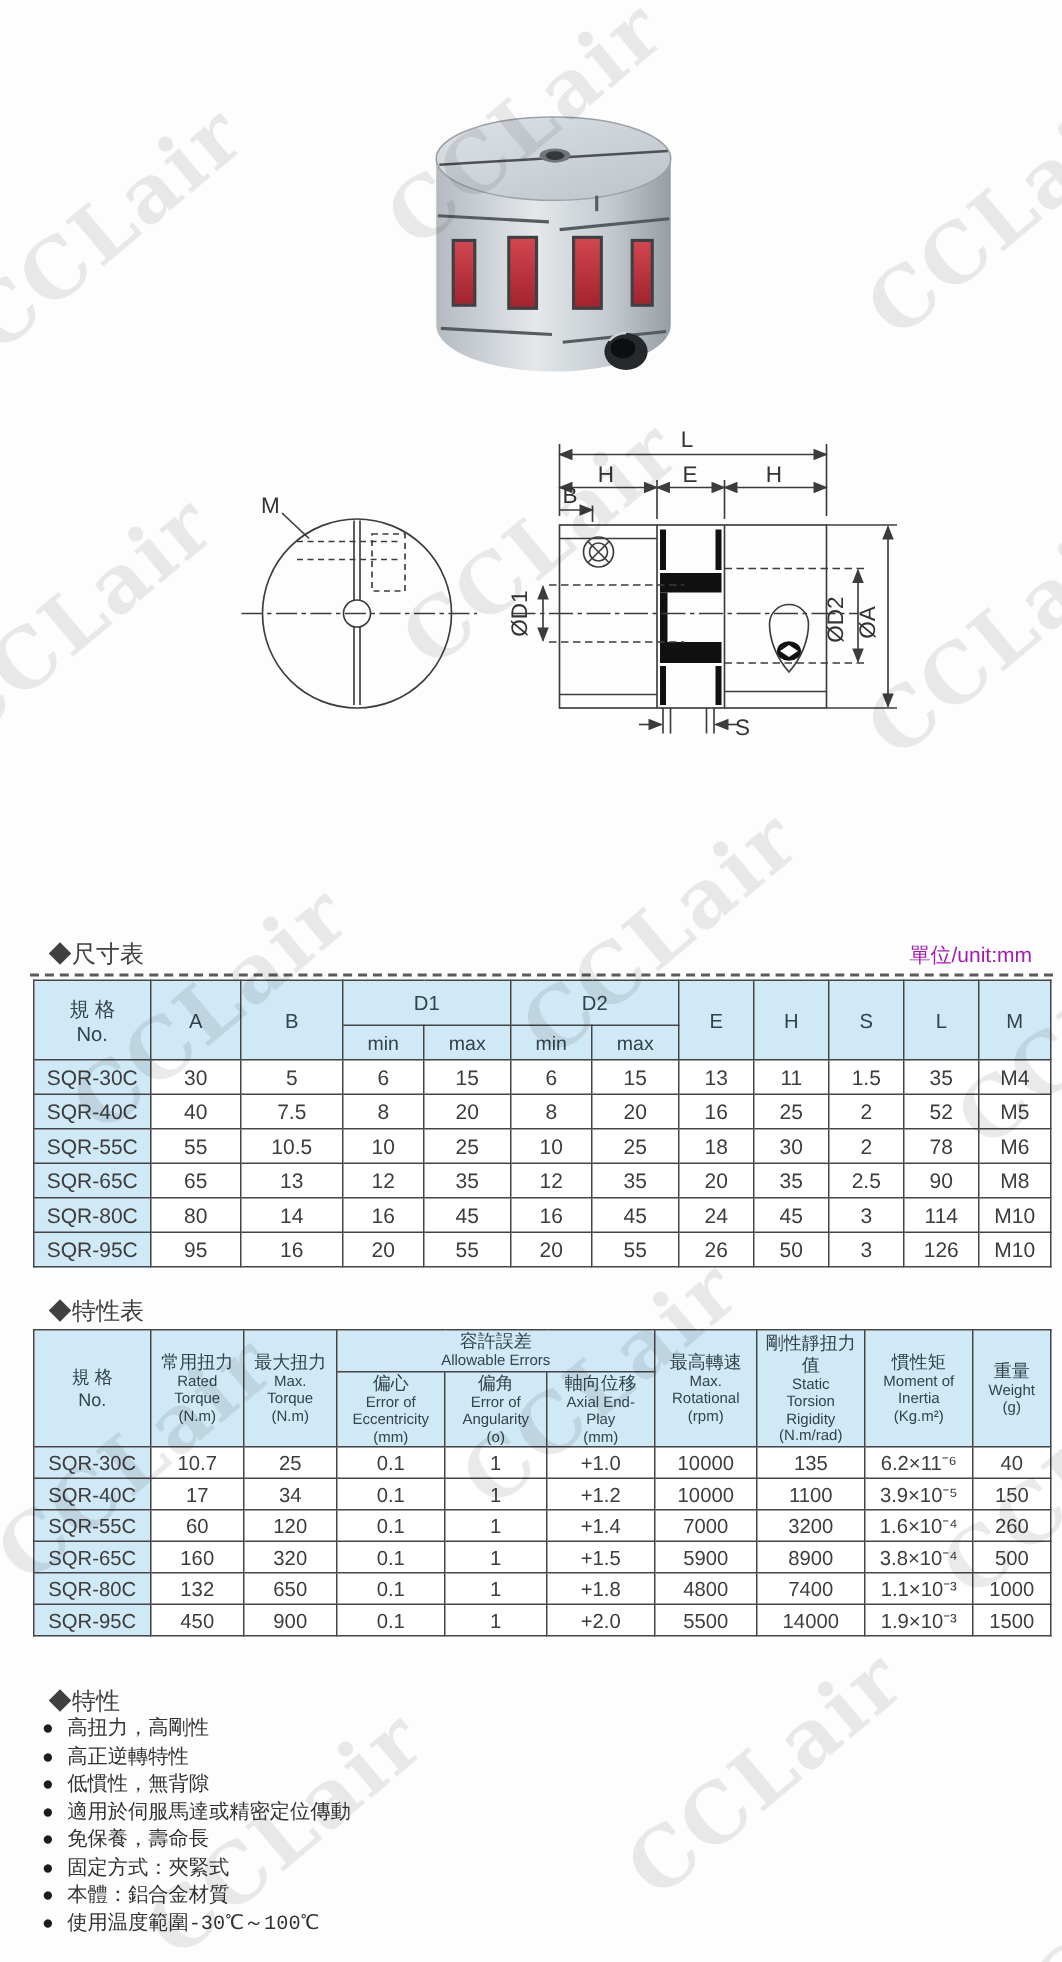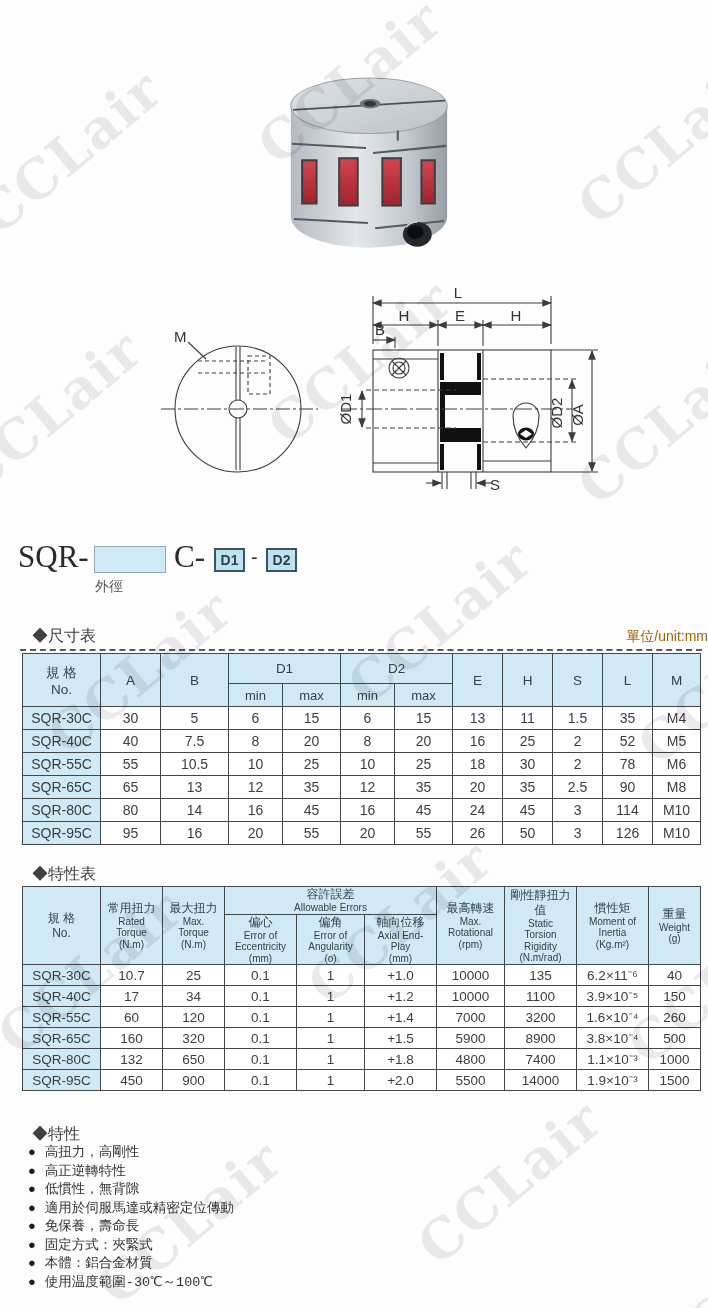--- a/index.html
+++ b/index.html
@@ -37,21 +37,21 @@
   .d1box,.d2box{position:absolute;top:8px;width:27px;height:20px;background:#bfe2f2;
         border:2px solid #3a5560;font-size:14px;font-weight:bold;color:#27444f;
         display:flex;align-items:center;justify-content:center;}
   .d1box{left:196px}
   .odash{position:absolute;left:233px;top:6px;font-size:20px;color:#333;}
   .d2box{left:248px}
   .ocap{position:absolute;left:77px;top:38px;font-size:14px;color:#555;}
 
   .sec-head{position:absolute;left:32px;font-size:16px;color:#404040;z-index:2;}
   #dimhead{top:626px}
-  #unitnote{position:absolute;right:0;top:628px;font-size:14px;color:#a16207;z-index:2;}
+  #unitnote{position:absolute;right:20px;top:628px;font-size:14px;color:#a21caf;z-index:2;}
   #dashline{position:absolute;left:20px;top:649px;width:682px;border-top:2px dashed #5a5a5a;z-index:2;}
 
   table{position:absolute;left:22px;border-collapse:collapse;table-layout:fixed;
         width:678px;z-index:2;background:#fff;}
   th,td{border:1px solid #454545;text-align:center;vertical-align:middle;padding:0 1px;}
   th{background:#cfe9f6;font-weight:normal;color:#33434b;}
   td{color:#3d3d3d;}
   tbody td:first-child{background:#cfe9f6;}
 
   #dimtable{top:653px;}
@@ -216,29 +216,20 @@
     <text x="278" y="39" text-anchor="middle">H</text>
     <text x="334" y="39" text-anchor="middle">E</text>
     <text x="390" y="39" text-anchor="middle">H</text>
     <text x="254" y="53" text-anchor="middle" font-size="13">B</text>
     <text x="225" y="127" text-anchor="middle" font-size="14" transform="rotate(-90 225 127)">ØD1</text>
     <text x="436" y="131" text-anchor="middle" font-size="14" transform="rotate(-90 436 131)">ØD2</text>
     <text x="457" y="133" text-anchor="middle" font-size="14" transform="rotate(-90 457 133)">ØA</text>
     <text x="364" y="208" font-size="14">S</text>
   </svg>
 
-  <div id="ordercode">
-    <span class="sqr">SQR-</span>
-    <span class="obox1"></span>
-    <span class="oc">C-</span>
-    <span class="d1box">D1</span>
-    <span class="odash">-</span>
-    <span class="d2box">D2</span>
-    <span class="ocap">外徑</span>
-  </div>
 
   <div class="sec-head" id="dimhead">◆尺寸表</div>
   <div id="unitnote">單位/unit:mm</div>
   <div id="dashline"></div>
 
   <table id="dimtable">
     <colgroup>
       <col style="width:78px">
         <col style="width:60px">
         <col style="width:68px">

